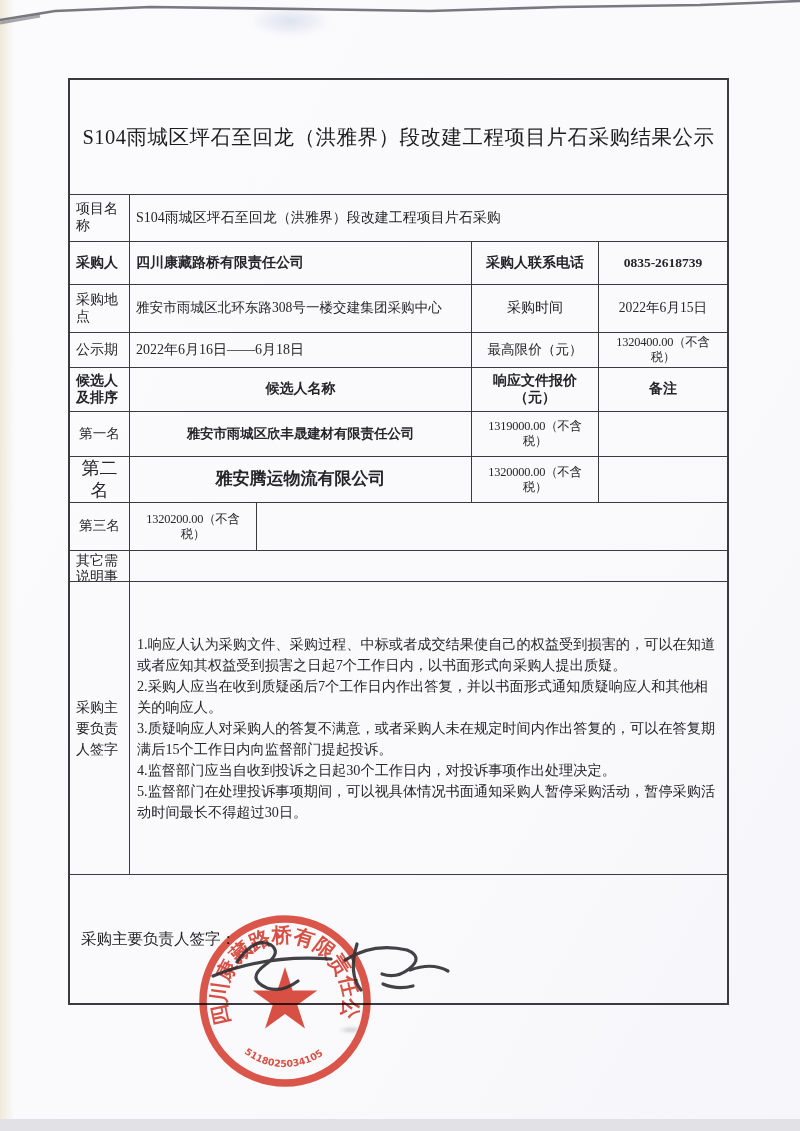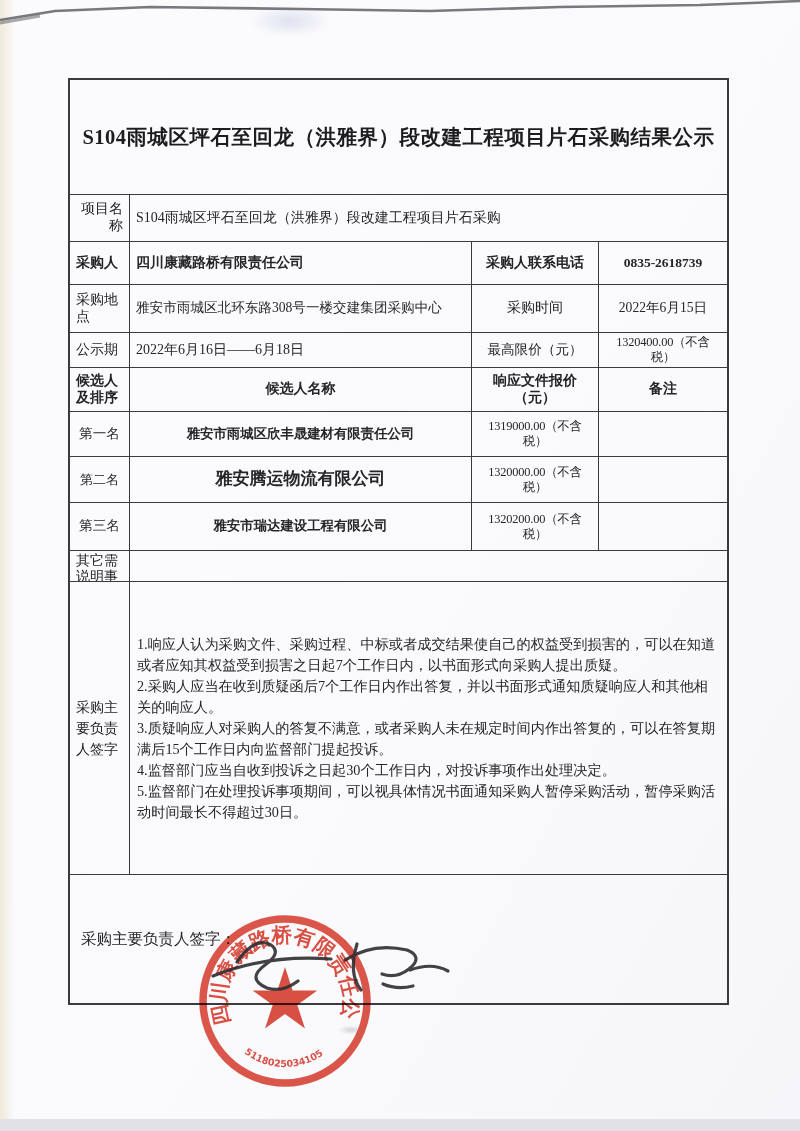--- a/index.html
+++ b/index.html
@@ -45,34 +45,34 @@
     font-size:14px;line-height:1.2;
   }
   .cell.endc{border-right:none;}
   .c1{width:60px;flex:none;}
   .c2{width:342px;flex:none;}
   .c3{width:127px;flex:none;}
   .c4{flex:1;}
   .ctr{justify-content:center;text-align:center;}
   .small{font-size:12.4px;letter-spacing:-0.2px;}
   .h-title{height:115px;}
-  .h-r1{height:47px;text-align:right;}
+  .h-r1{height:47px;}
   .h-r2{height:43px;font-weight:bold;}
   .h-r3{height:48px;justify-content:space-between;}
   .h-r4{height:35px;}
   .h-hd{height:44px;font-weight:bold;}
   .h-c1{height:45px;}
   .h-c2{height:46px;}
   .h-c3{height:48px;}
   .h-other{height:31px;}
   .h-sup{height:83px;}
   .h-notice{height:293px;}
   .title-cell{
     width:100%;justify-content:center;text-align:center;
-    font-size:20.5px;font-weight:700;letter-spacing:0.5px;color:#1d1d20;
+    font-size:20.5px;font-weight:400;letter-spacing:0.5px;color:#1d1d20;
     border-right:none;
   }
   .label{color:#242428;}
   .sup-wrap{flex:1;display:flex;flex-direction:column;min-width:0;}
   .sup-row1{height:40px;border-bottom:1.5px solid #3a3a3f;box-sizing:border-box;
     display:flex;align-items:center;justify-content:center;font-size:14.5px;}
   .sup-row2{flex:1;display:flex;align-items:center;justify-content:center;font-size:14.5px;}
   .notice-cell{
     flex:1;display:flex;flex-direction:column;justify-content:center;
     padding:6px 8px 6px 7px;box-sizing:border-box;overflow:hidden;
@@ -135,29 +135,28 @@
     </div>
 
     <div class="row h-c1">
       <div class="cell c1 ctr" style="font-size:13.6px;">第一名</div>
       <div class="cell c2 ctr" style="font-size:13.4px;font-weight:700;">雅安市雨城区欣丰晟建材有限责任公司</div>
       <div class="cell c3 ctr small">1319000.00（不含税）</div>
       <div class="cell c4 ctr endc"></div>
     </div>
 
     <div class="row h-c2">
-      <div class="cell c1 ctr" style="font-size:13px;">第二名</div>
+      <div class="cell c1 ctr" style="font-size:18px;">第二名</div>
       <div class="cell c2 ctr" style="font-size:17px;font-weight:700;">雅安腾运物流有限公司</div>
       <div class="cell c3 ctr small">1320000.00（不含税）</div>
       <div class="cell c4 ctr endc"></div>
     </div>
 
     <div class="row h-c3">
       <div class="cell c1 ctr" style="font-size:13.6px;">第三名</div>
-      <div class="cell c2 ctr" style="font-size:13.4px;font-weight:700;">雅安市瑞达建设工程有限公司</div>
       <div class="cell c3 ctr small">1320200.00（不含税）</div>
       <div class="cell c4 ctr endc"></div>
     </div>
 
     <div class="row h-other">
       <div class="cell c1 label" style="align-items:flex-start;line-height:1.14;">其它需说明事</div>
       <div class="cell c4 endc"></div>
     </div>
 
 

